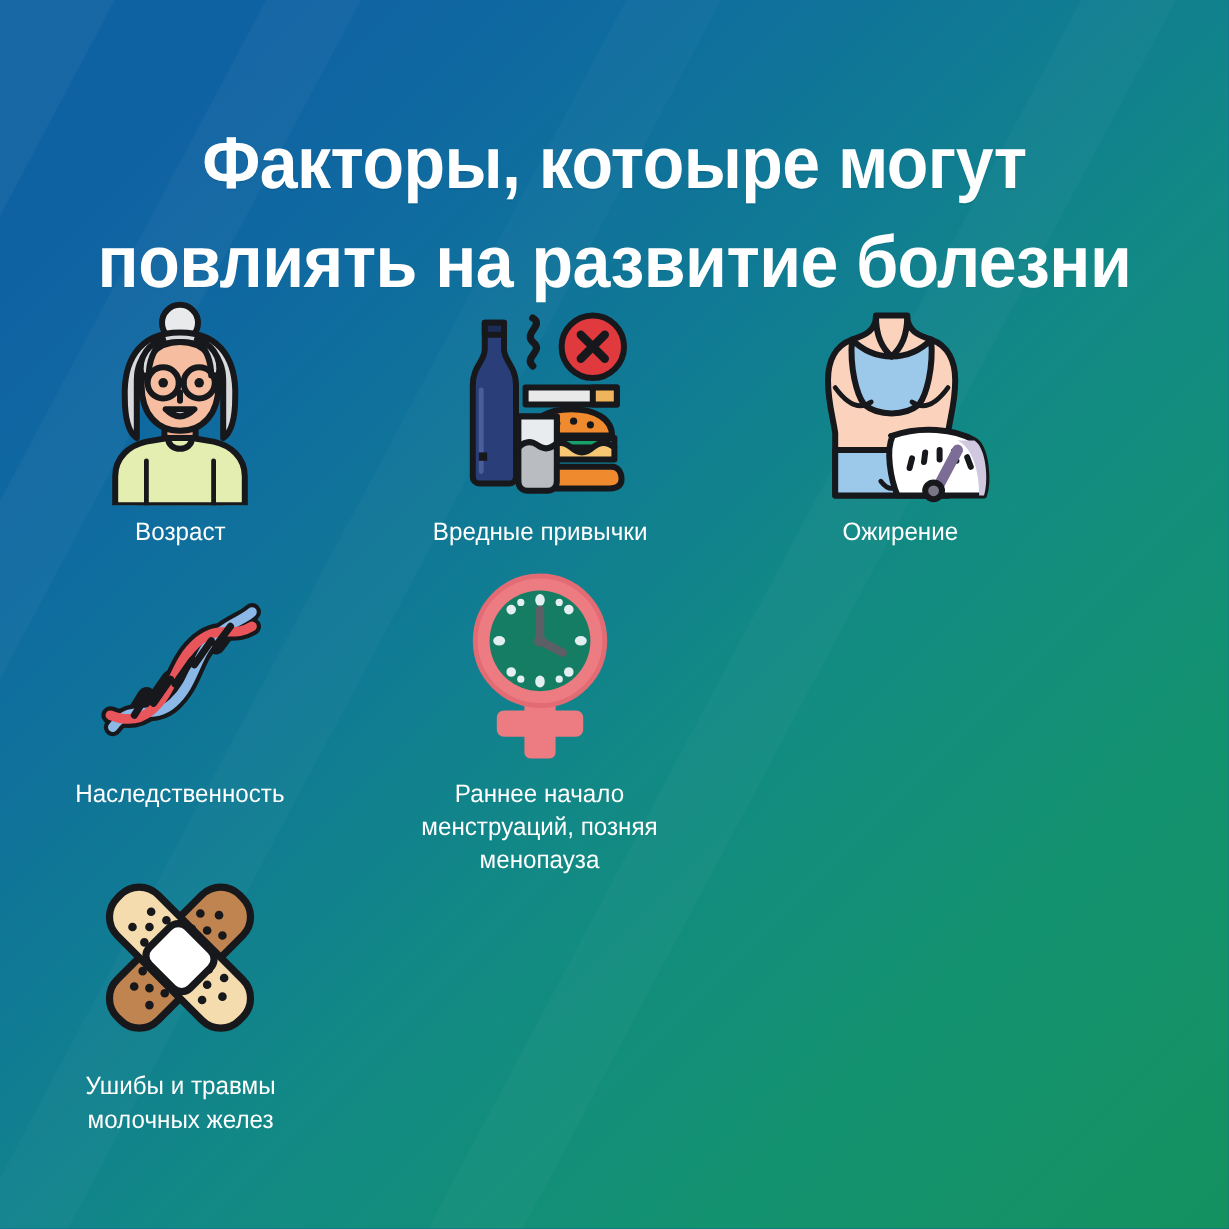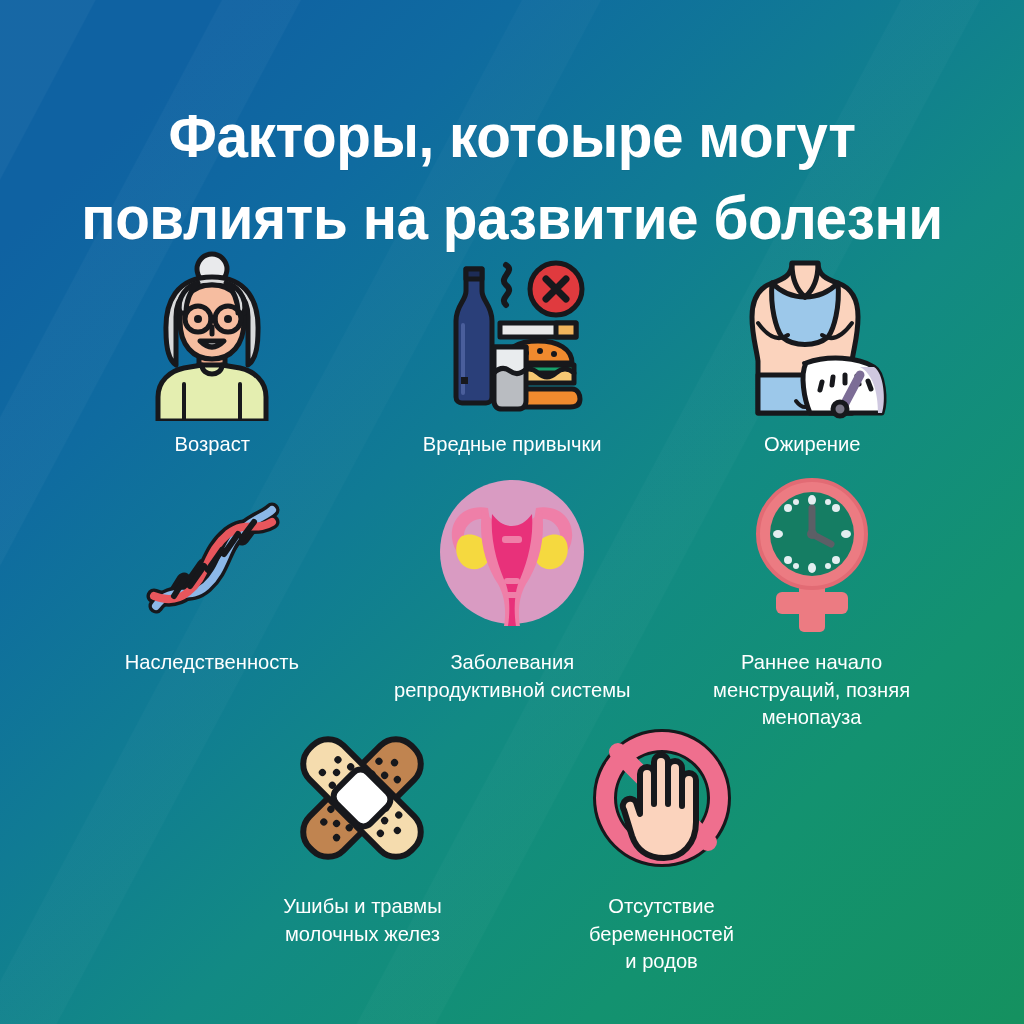--- a/index.html
+++ b/index.html
@@ -53,21 +53,20 @@
     transform-origin: center top;
     text-shadow: 0 1px 0 rgba(0,0,0,0.06);
   }
   .title-line { display: block; white-space: nowrap; }
 
   .grid-row {
     position: absolute;
     left: 0;
     width: 1024px;
     display: flex;
-    justify-content: center;
   }
   .cell {
     width: 300px;
     display: flex;
     flex-direction: column;
     align-items: center;
   }
   .icon-box {
     width: 170px;
     height: 170px;
@@ -237,43 +236,20 @@
             </g>
             <g stroke="#17181c" stroke-width="6">
               <path d="M42 122 L52 106 M58 112 L72 92 M76 96 L90 76 M92 80 L106 60 M110 64 L122 48"></path>
             </g>
           </g>
         </svg>
       </div>
       <div class="cap">Наследственность</div>
     </div>
 
-    <div class="cell">
-      <div class="icon-box">
-        <svg viewBox="0 0 160 160" width="160" height="160">
-          <circle cx="80" cy="78" r="72" fill="#d99bc2"></circle>
-          <g stroke="#e8568a" stroke-width="0">
-
-            <path d="M56 34 C34 30 18 44 20 64 C22 82 36 90 46 84 C36 80 30 70 32 60 C34 48 46 42 58 46 Z" fill="#ef7fa8"></path>
-            <path d="M104 34 C126 30 142 44 140 64 C138 82 124 90 114 84 C124 80 130 70 128 60 C126 48 114 42 102 46 Z" fill="#ef7fa8"></path>
-
-            <path d="M30 62 C22 68 22 84 32 92 C44 100 58 92 58 80 C58 68 44 56 30 62 Z" fill="#f5d93f"></path>
-            <path d="M130 62 C138 68 138 84 128 92 C116 100 102 92 102 80 C102 68 116 56 130 62 Z" fill="#f5d93f"></path>
-
-            <path d="M50 36 C46 66 54 92 66 110 C74 124 74 140 72 152 L88 152 C86 140 86 124 94 110 C106 92 114 66 110 36 C100 48 88 52 80 52 C72 52 60 48 50 36 Z" fill="#ef7fa8"></path>
-            <path d="M60 40 C58 68 66 92 74 110 C78 122 78 140 76 152 L84 152 C82 140 82 122 86 110 C94 92 102 68 100 40 C94 48 88 52 80 52 C72 52 66 48 60 40 Z" fill="#e8317a"></path>
-            <rect x="70" y="62" width="20" height="7" rx="3" fill="#ef7fa8"></rect>
-            <rect x="72" y="104" width="16" height="6" rx="3" fill="#ef7fa8"></rect>
-            <rect x="72" y="118" width="16" height="6" rx="3" fill="#ef7fa8"></rect>
-          </g>
-        </svg>
-      </div>
-      <div class="cap">Заболевания
-репродуктивной системы</div>
-    </div>
 
     <div class="cell">
       <div class="icon-box">
         <svg viewBox="0 0 160 160" width="160" height="160">
 
           <rect x="67" y="96" width="26" height="62" rx="5" fill="#ec7b82"></rect>
           <rect x="44" y="118" width="72" height="22" rx="6" fill="#ec7b82"></rect>
 
           <circle cx="80" cy="60" r="54" fill="#ec7b82"></circle>
           <circle cx="80" cy="60" r="54" fill="none" stroke="#e26b74" stroke-width="4"></circle>
@@ -353,32 +329,14 @@
             <g transform="rotate(45 80 80)">
               <rect x="56" y="58" width="48" height="44" rx="10" fill="#ffffff"></rect>
             </g>
           </g>
         </svg>
       </div>
       <div class="cap">Ушибы и травмы
 молочных желез</div>
     </div>
 
-    <div class="cell">
-      <div class="icon-box">
-        <svg viewBox="0 0 160 160" width="160" height="160">
-          <g stroke="#17181c" stroke-width="6" stroke-linejoin="round" stroke-linecap="round">
-            <circle cx="80" cy="80" r="66" fill="none"></circle>
-            <circle cx="80" cy="80" r="48" fill="none"></circle>
-            <path d="M80 14 a66 66 0 0 1 0 132 a66 66 0 0 1 0 -132 Z M80 32 a48 48 0 0 0 0 96 a48 48 0 0 0 0 -96 Z" fill="#ef6f8e" stroke="none"></path>
-            <path d="M36 34 L126 124" stroke="#ef6f8e" stroke-width="18" fill="none"></path>
-            <path d="M36 34 L126 124" stroke="#17181c" stroke-width="6" fill="none" opacity="0"></path>
-
-            <path d="M58 96 L58 56 a7 7 0 0 1 14 0 L72 86 L72 44 a7 7 0 0 1 14 0 L86 86 L86 50 a7 7 0 0 1 14 0 L100 88 L100 62 a7 7 0 0 1 14 0 L114 104 c0 22 -14 36 -32 36 c-18 0 -28 -10 -32 -22 L42 92 a7 7 0 0 1 12 -8 Z" fill="#fbd3bd"></path>
-          </g>
-        </svg>
-      </div>
-      <div class="cap">Отсутствие
-беременностей
-и родов</div>
-    </div>
   </div>
 </div>
 
 </body></html>

